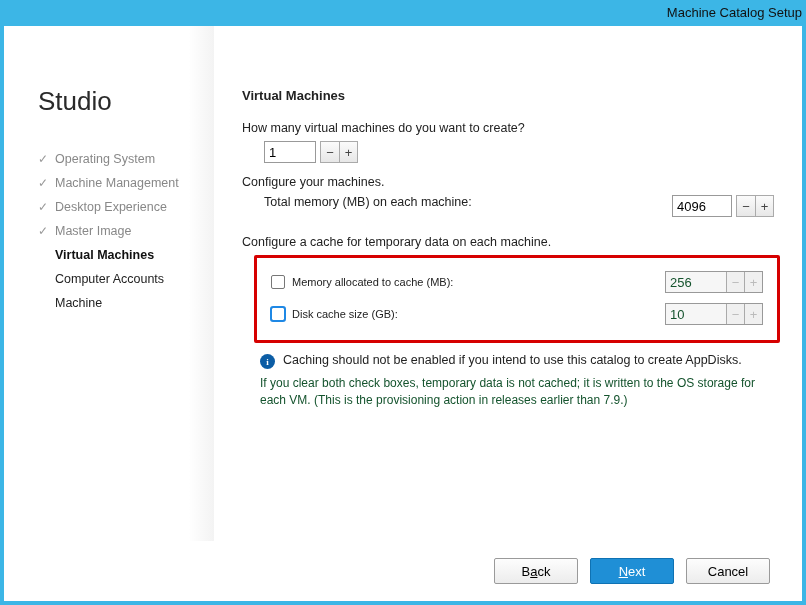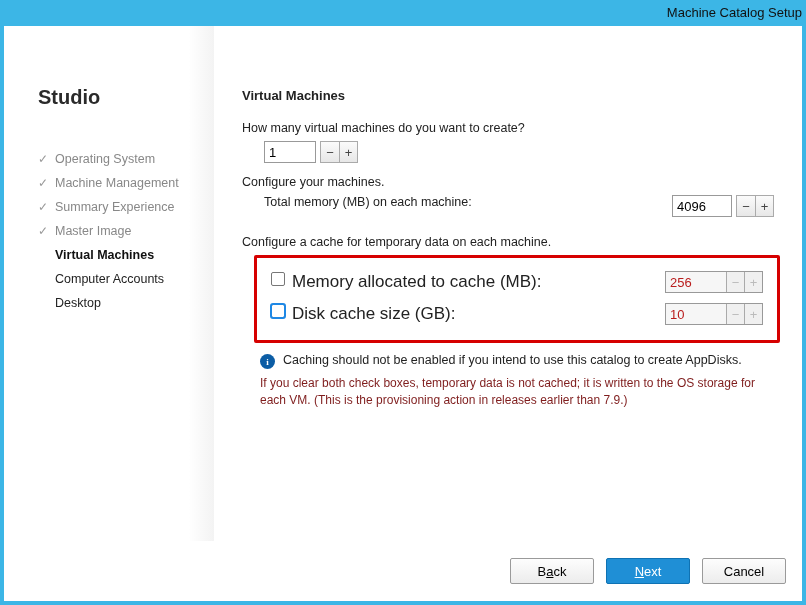--- a/index.html
+++ b/index.html
@@ -33,24 +33,24 @@
     flex-direction: row;
     background: #fff;
     overflow: hidden;
   }
   .sidebar {
     width: 210px;
     padding: 60px 18px 0 34px;
     background: linear-gradient(to right, #ffffff 0%, #ffffff 88%, #f3f3f3 100%);
   }
   .studio-title {
-    font-size: 20px;
-    font-weight: 700;
+    font-size: 26px;
+    font-weight: 400;
     color: #2a2a2a;
-    margin-bottom: 38px;
+    margin-bottom: 30px;
   }
   .steps { list-style: none; padding: 0; margin: 0; }
   .steps li {
     display: flex;
     align-items: center;
     font-size: 12.5px;
     color: #888;
     padding: 5px 0;
   }
   .steps li .check {
@@ -84,21 +84,21 @@
     border: 1px solid #999;
   }
   .stepper input {
     width: 52px;
     border: none;
     padding: 0 4px;
     font-size: 13px;
     outline: none;
   }
   .stepper.wide input { width: 60px; }
-  .stepper.disabled input { color: #b91c1c; background: #f6f6f6; }
+  .stepper.disabled input { color: #14532d; background: #f6f6f6; }
   .stepper button {
     width: 18px;
     border: none;
     border-left: 1px solid #aaa;
     background: linear-gradient(#fbfbfb, #e7e7e7);
     font-size: 13px;
     line-height: 1;
     cursor: pointer;
     color: #444;
     padding: 0;
@@ -123,21 +123,21 @@
     border-radius: 2px;
     padding: 8px 14px 10px 14px;
     margin: 6px -6px 6px 12px;
   }
   .chk-row {
     display: flex;
     align-items: center;
     justify-content: space-between;
     padding: 5px 0;
   }
-  .chk-left { display: flex; gap: 7px; font-size: 17px; }
+  .chk-left { display: flex; align-items: center; gap: 7px; font-size: 11px; }
   .chk {
     width: 14px; height: 14px;
     border: 1px solid #777;
     background: #fff;
     display: inline-block;
     border-radius: 2px;
   }
   .chk.focus { outline: 2px solid #1e88e5; outline-offset: -1px; }
 
   .info-row { display: flex; gap: 8px; margin: 10px 0 2px 18px; font-size: 12.5px; }
@@ -145,31 +145,31 @@
     width: 15px; height: 15px; border-radius: 50%;
     background: #0c5da5; color: #fff;
     font-weight: bold; font-size: 9px;
     display: inline-flex; align-items: center; justify-content: center;
     font-style: normal;
     flex: none;
     margin-top: 1px;
     font-family: Georgia, serif;
   }
   .hint {
-    color: #7f1d1d; font-size: 12px; line-height: 1.45;
+    color: #14532d; font-size: 12px; line-height: 1.45;
     margin: 6px 8px 0 18px;
   }
 
   .footer {
     height: 60px;
     display: flex;
     justify-content: flex-end;
     align-items: center;
     gap: 12px;
-    padding-right: 16px;
+    padding-right: 32px;
     border-top: 0;
   }
   .btn {
     min-width: 84px;
     height: 26px;
     font-size: 13px;
     border: 1px solid #9a9a9a;
     background: linear-gradient(#fdfdfd,#ececec);
     cursor: pointer;
     border-radius: 2px;
@@ -197,37 +197,37 @@
         <li>
             <span class="check">✓</span>
             <span>Operating System</span>
           </li>
         <li>
             <span class="check">✓</span>
             <span>Machine Management</span>
           </li>
         <li>
             <span class="check">✓</span>
-            <span>Summary Experience</span>
+            <span>Desktop Experience</span>
           </li>
         <li>
             <span class="check">✓</span>
             <span>Master Image</span>
           </li>
         <li class="current">
             <span class="check">✓</span>
             <span>Virtual Machines</span>
           </li>
         <li class="pending">
             <span class="check">✓</span>
             <span>Computer Accounts</span>
           </li>
         <li class="pending">
             <span class="check">✓</span>
-            <span>Desktop</span>
+            <span>Machine</span>
           </li>
       </ul>
     </div>
 
     <div class="main">
       <div class="h">Virtual Machines</div>
 
       <div class="sub">How many virtual machines do you want to create?</div>
       <div class="field-indent">
         <span class="stepper detached">

